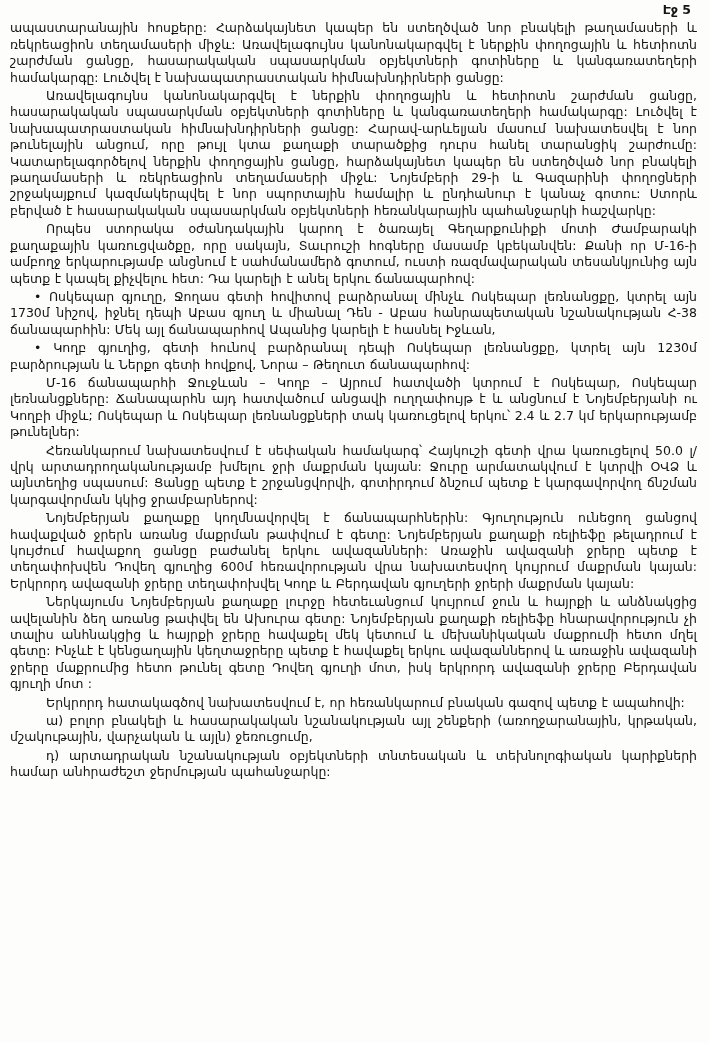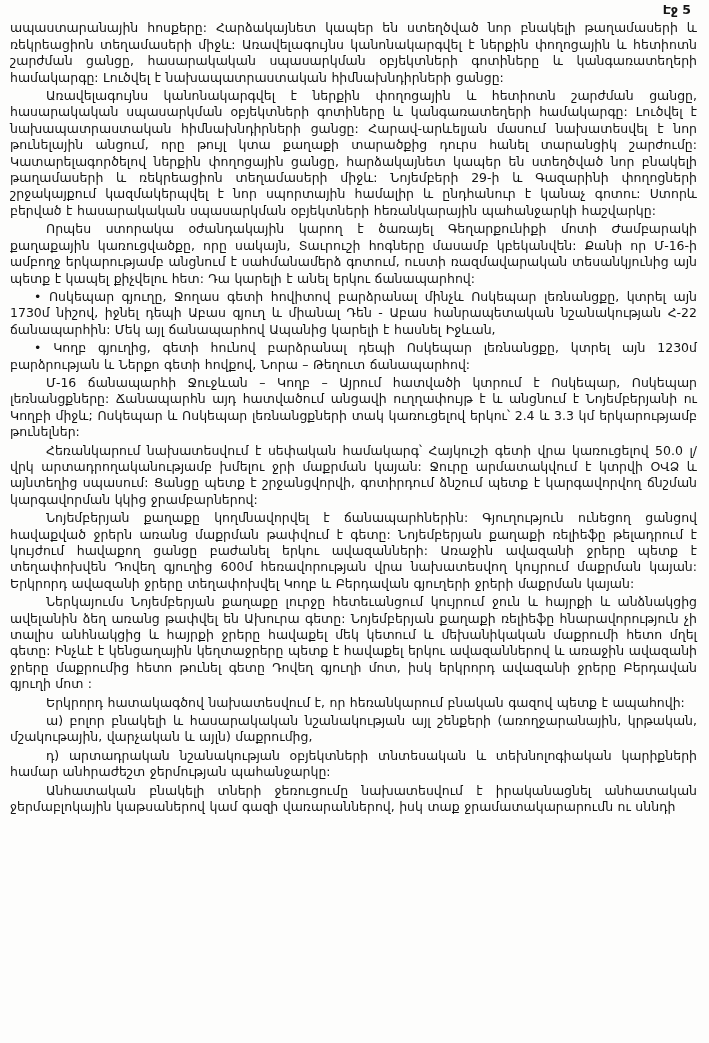--- a/index.html
+++ b/index.html
@@ -39,23 +39,22 @@
 </style>
 </head>
 <body>
 
 <div class="page">
   <div class="pagenum">Էջ 5</div>
 
   <p class="flush">ապաստարանային հոսքերը: Հարձակայնետ կապեր են ստեղծված նոր բնակելի թաղամասերի և ռեկրեացիոն տեղամասերի միջև: Առավելագույնս կանոնակարգվել է ներքին փողոցային և հետիոտն շարժման ցանցը, հասարակական սպասարկման օբյեկտների գոտիները և կանգառատեղերի համակարգը: Լուծվել է նախապատրաստական հիմնախնդիրների ցանցը:</p>
   <p class="ind">Առավելագույնս կանոնակարգվել է ներքին փողոցային և հետիոտն շարժման ցանցը, հասարակական սպասարկման օբյեկտների գոտիները և կանգառատեղերի համակարգը: Լուծվել է նախապատրաստական հիմնախնդիրների ցանցը: Հարավ-արևելյան մասում նախատեսվել է նոր թունելային անցում, որը թույլ կտա քաղաքի տարածքից դուրս հանել տարանցիկ շարժումը: Կատարելագործելով ներքին փողոցային ցանցը, հարձակայնետ կապեր են ստեղծված նոր բնակելի թաղամասերի և ռեկրեացիոն տեղամասերի միջև: Նոյեմբերի 29-ի և Գազարինի փողոցների շրջակայքում կազմակերպվել է նոր սպորտային համալիր և ընդհանուր է կանաչ գոտու: Ստորև բերված է հասարակական սպասարկման օբյեկտների հեռանկարային պահանջարկի հաշվարկը:</p>
   <p class="ind">Որպես ստորակա օժանդակային կարող է ծառայել Գեղարքունիքի մոտի Ժամբարակի քաղաքային կառուցվածքը, որը սակայն, Տաւրուշի հոգները մասամբ կբեկանվեն: Քանի որ Մ-16-ի ամբողջ երկարությամբ անցնում է սահմանամերձ գոտում, ուստի ռազմավարական տեսանկյունից այն պետք է կապել քիչվելու հետ: Դա կարելի է անել երկու ճանապարհով:</p>
-  <p class="bullet">•  Ոսկեպար գյուղը, Ջողաս գետի հովիտով բարձրանալ մինչև Ոսկեպար լեռնանցքը, կտրել այն 1730մ նիշով, իջնել դեպի Աբաս գյուղ և միանալ Դեն - Աբաս հանրապետական նշանակության Հ-22 ճանապարհին: Մեկ այլ ճանապարհով Ապանից կարելի է հասնել Իջևան,</p>
+  <p class="bullet">•  Ոսկեպար գյուղը, Ջողաս գետի հովիտով բարձրանալ մինչև Ոսկեպար լեռնանցքը, կտրել այն 1730մ նիշով, իջնել դեպի Աբաս գյուղ և միանալ Դեն - Աբաս հանրապետական նշանակության Հ-38 ճանապարհին: Մեկ այլ ճանապարհով Ապանից կարելի է հասնել Իջևան,</p>
   <p class="bullet">•  Կողբ գյուղից, գետի հունով բարձրանալ դեպի Ոսկեպար լեռնանցքը, կտրել այն 1230մ բարձրության և Ներքո գետի հովքով, Նորա – Թեղուտ ճանապարհով:</p>
-  <p class="ind">Մ-16 ճանապարհի Ջուջևան – Կողբ – Այրում հատվածի կտրում է Ոսկեպար, Ոսկեպար լեռնանցքները: Ճանապարհն այդ հատվածում անցավի ուղղափույթ է և անցնում է Նոյեմբերյանի ու Կողբի միջև; Ոսկեպար և Ոսկեպար լեռնանցքների տակ կառուցելով երկու՝ 2.4 և 3.3 կմ երկարությամբ թունելներ:</p>
+  <p class="ind">Մ-16 ճանապարհի Ջուջևան – Կողբ – Այրում հատվածի կտրում է Ոսկեպար, Ոսկեպար լեռնանցքները: Ճանապարհն այդ հատվածում անցավի ուղղափույթ է և անցնում է Նոյեմբերյանի ու Կողբի միջև; Ոսկեպար և Ոսկեպար լեռնանցքների տակ կառուցելով երկու՝ 2.4 և 2.7 կմ երկարությամբ թունելներ:</p>
   <p class="ind">Հեռանկարում նախատեսվում է  սեփական համակարգ՝ Հայկուշի գետի վրա կառուցելով 50.0 լ/վրկ արտադրողականությամբ խմելու ջրի մաքրման կայան: Ջուրը արմատակվում է կտրվի ՕՎՁ և այնտեղից սպասում: Ցանցը պետք է շրջանցվորվի, գոտիրդում ձնշում պետք է կարգավորվող ճնշման կարգավորման կկից ջրամբարներով:</p>
   <p class="ind">Նոյեմբերյան քաղաքը կողմնավորվել է ճանապարհներին: Գյուղություն ունեցող ցանցով հավաքված ջրերն առանց մաքրման թափվում է գետը: Նոյեմբերյան քաղաքի ռելիեֆը թելադրում է կույժում հավաքող ցանցը բաժանել երկու ավազանների: Առաջին ավազանի ջրերը պետք է տեղափոխվեն Դովեղ գյուղից 600մ հեռավորության վրա նախատեսվող կույրում մաքրման կայան: Երկրորդ ավազանի ջրերը տեղափոխվել Կողբ և Բերդավան գյուղերի ջրերի մաքրման կայան:</p>
   <p class="ind">Ներկայումս Նոյեմբերյան քաղաքը լուրջը հետեւանցում կույրում ջուն և հայրքի և անձնակցից ավելանին ձեղ առանց թափվել են Ախուրա գետը: Նոյեմբերյան քաղաքի ռելիեֆը հնարավորություն չի տալիս անհնակցից և հայրքի ջրերը հավաքել մեկ կետում և մեխանիկական մաքրումի հետո մղել գետը: Ինչևէ է կենցաղային կեղտաջրերը պետք է հավաքել երկու ավազաններով և առաջին ավազանի ջրերը մաքրումից հետո թունել գետը Դովեղ գյուղի մոտ, իսկ երկրորդ ավազանի ջրերը Բերդավան գյուղի մոտ :</p>
   <p class="ind">Երկրորդ հատակագծով նախատեսվում է, որ հեռանկարում բնական գազով պետք է ապահովի:</p>
-  <p class="list">ա) բոլոր բնակելի և հասարակական նշանակության այլ շենքերի (առողջարանային, կրթական, մշակութային, վարչական և այլն) մաքրումից,</p>
+  <p class="list">ա) բոլոր բնակելի և հասարակական նշանակության այլ շենքերի (առողջարանային, կրթական, մշակութային, վարչական և այլն) ջեռուցումը,</p>
   <p class="list">դ) արտադրական նշանակության օբյեկտների տնտեսական և տեխնոլոգիական կարիքների համար անհրաժեշտ ջերմության պահանջարկը:</p>
-  <p class="ind">Անհատական բնակելի տների ջեռուցումը նախատեսվում է իրականացնել անհատական ջերմաբլոկային կաթսաներով կամ գազի վառարաններով, իսկ տաք ջրամատակարարումն ու սննդի</p>
 </div>
 
 </body></html>

